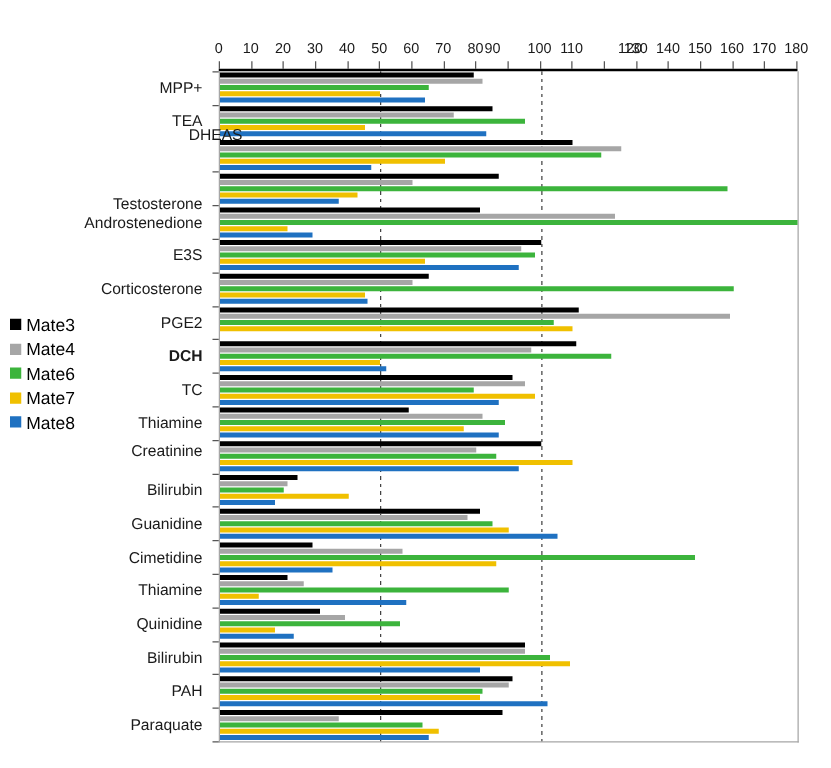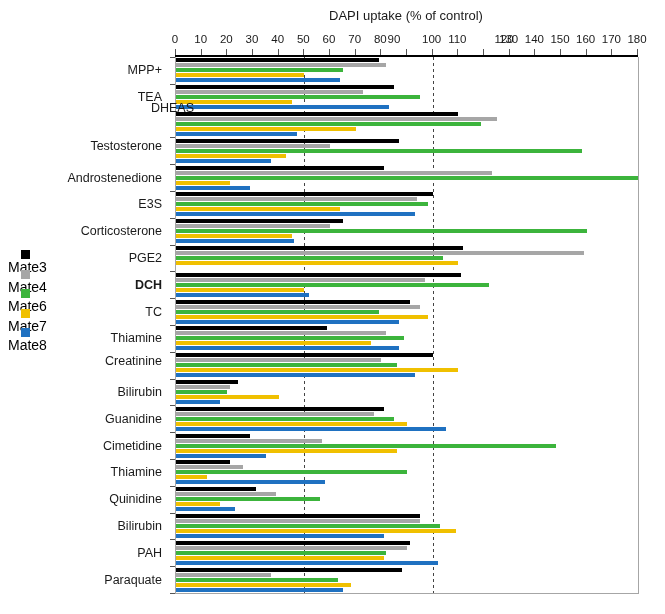--- a/index.html
+++ b/index.html
@@ -56,34 +56,32 @@
     font-size:12.5px;color:#1a1a1a;
     display:flex;align-items:center;justify-content:flex-end;
     white-space:nowrap;
   }
   .legend{
     position:absolute;left:8px;top:250px;
   }
   .legend-item{
     display:flex;align-items:center;
     height:19.5px;
-    flex-direction:column;
   }
   .legend-swatch{
     width:9px;height:9px;margin-right:4px;flex:0 0 auto;
   }
   .legend-label{
     font-size:14px;color:#000000;
   }
 </style>
 </head>
 <body>
 
 <div class="screenshot">
-  <div class="chart-title">DAPI uptake (% of control)</div>
   <div id="xaxis">
       <div class="xtick-label" style="left: 175px;">0</div>
       <div class="xtick-mark" style="left: 175px;"></div>
       <div class="xtick-label" style="left: 200.667px;">10</div>
       <div class="xtick-mark" style="left: 200.667px;"></div>
       <div class="xtick-label" style="left: 226.333px;">20</div>
       <div class="xtick-mark" style="left: 226.333px;"></div>
       <div class="xtick-label" style="left: 252px;">30</div>
       <div class="xtick-mark" style="left: 252px;"></div>
       <div class="xtick-label" style="left: 277.667px;">40</div>
@@ -282,21 +280,21 @@
       <div class="ytick-mark" style="left: 170px; top: 485.8px;"></div>
       <div class="ytick-mark" style="left: 170px; top: 512.6px;"></div>
       <div class="ytick-mark" style="left: 170px; top: 539.4px;"></div>
       <div class="ytick-mark" style="left: 170px; top: 566.2px;"></div>
       <div class="ytick-mark" style="left: 170px; top: 593px;"></div>
     </div>
   <div id="ylabels">
       <div class="category-label" style="top: 57px; height: 26.8px;">MPP+</div>
       <div class="category-label" style="top: 83.8px; height: 26.8px;">TEA</div>
       <div class="category-label" style="top: 95px; height: 26.8px; margin-left: 32px;">DHEAS</div>
-      <div class="category-label" style="top: 133px; height: 26.8px;">Testosterone</div>
+      <div class="category-label" style="top: 150px; height: 26.8px;">Testosterone</div>
       <div class="category-label" style="top: 164.2px; height: 26.8px;">Androstenedione</div>
       <div class="category-label" style="top: 191px; height: 26.8px;">E3S</div>
       <div class="category-label" style="top: 217.8px; height: 26.8px;">Corticosterone</div>
       <div class="category-label" style="top: 244.6px; height: 26.8px;">PGE2</div>
       <div class="category-label" style="top: 271.4px; height: 26.8px; font-weight: bold;">DCH</div>
       <div class="category-label" style="top: 298.2px; height: 26.8px;">TC</div>
       <div class="category-label" style="top: 325px; height: 26.8px;">Thiamine</div>
       <div class="category-label" style="top: 348px; height: 26.8px;">Creatinine</div>
       <div class="category-label" style="top: 378.6px; height: 26.8px;">Bilirubin</div>
       <div class="category-label" style="top: 405.4px; height: 26.8px;">Guanidine</div>

